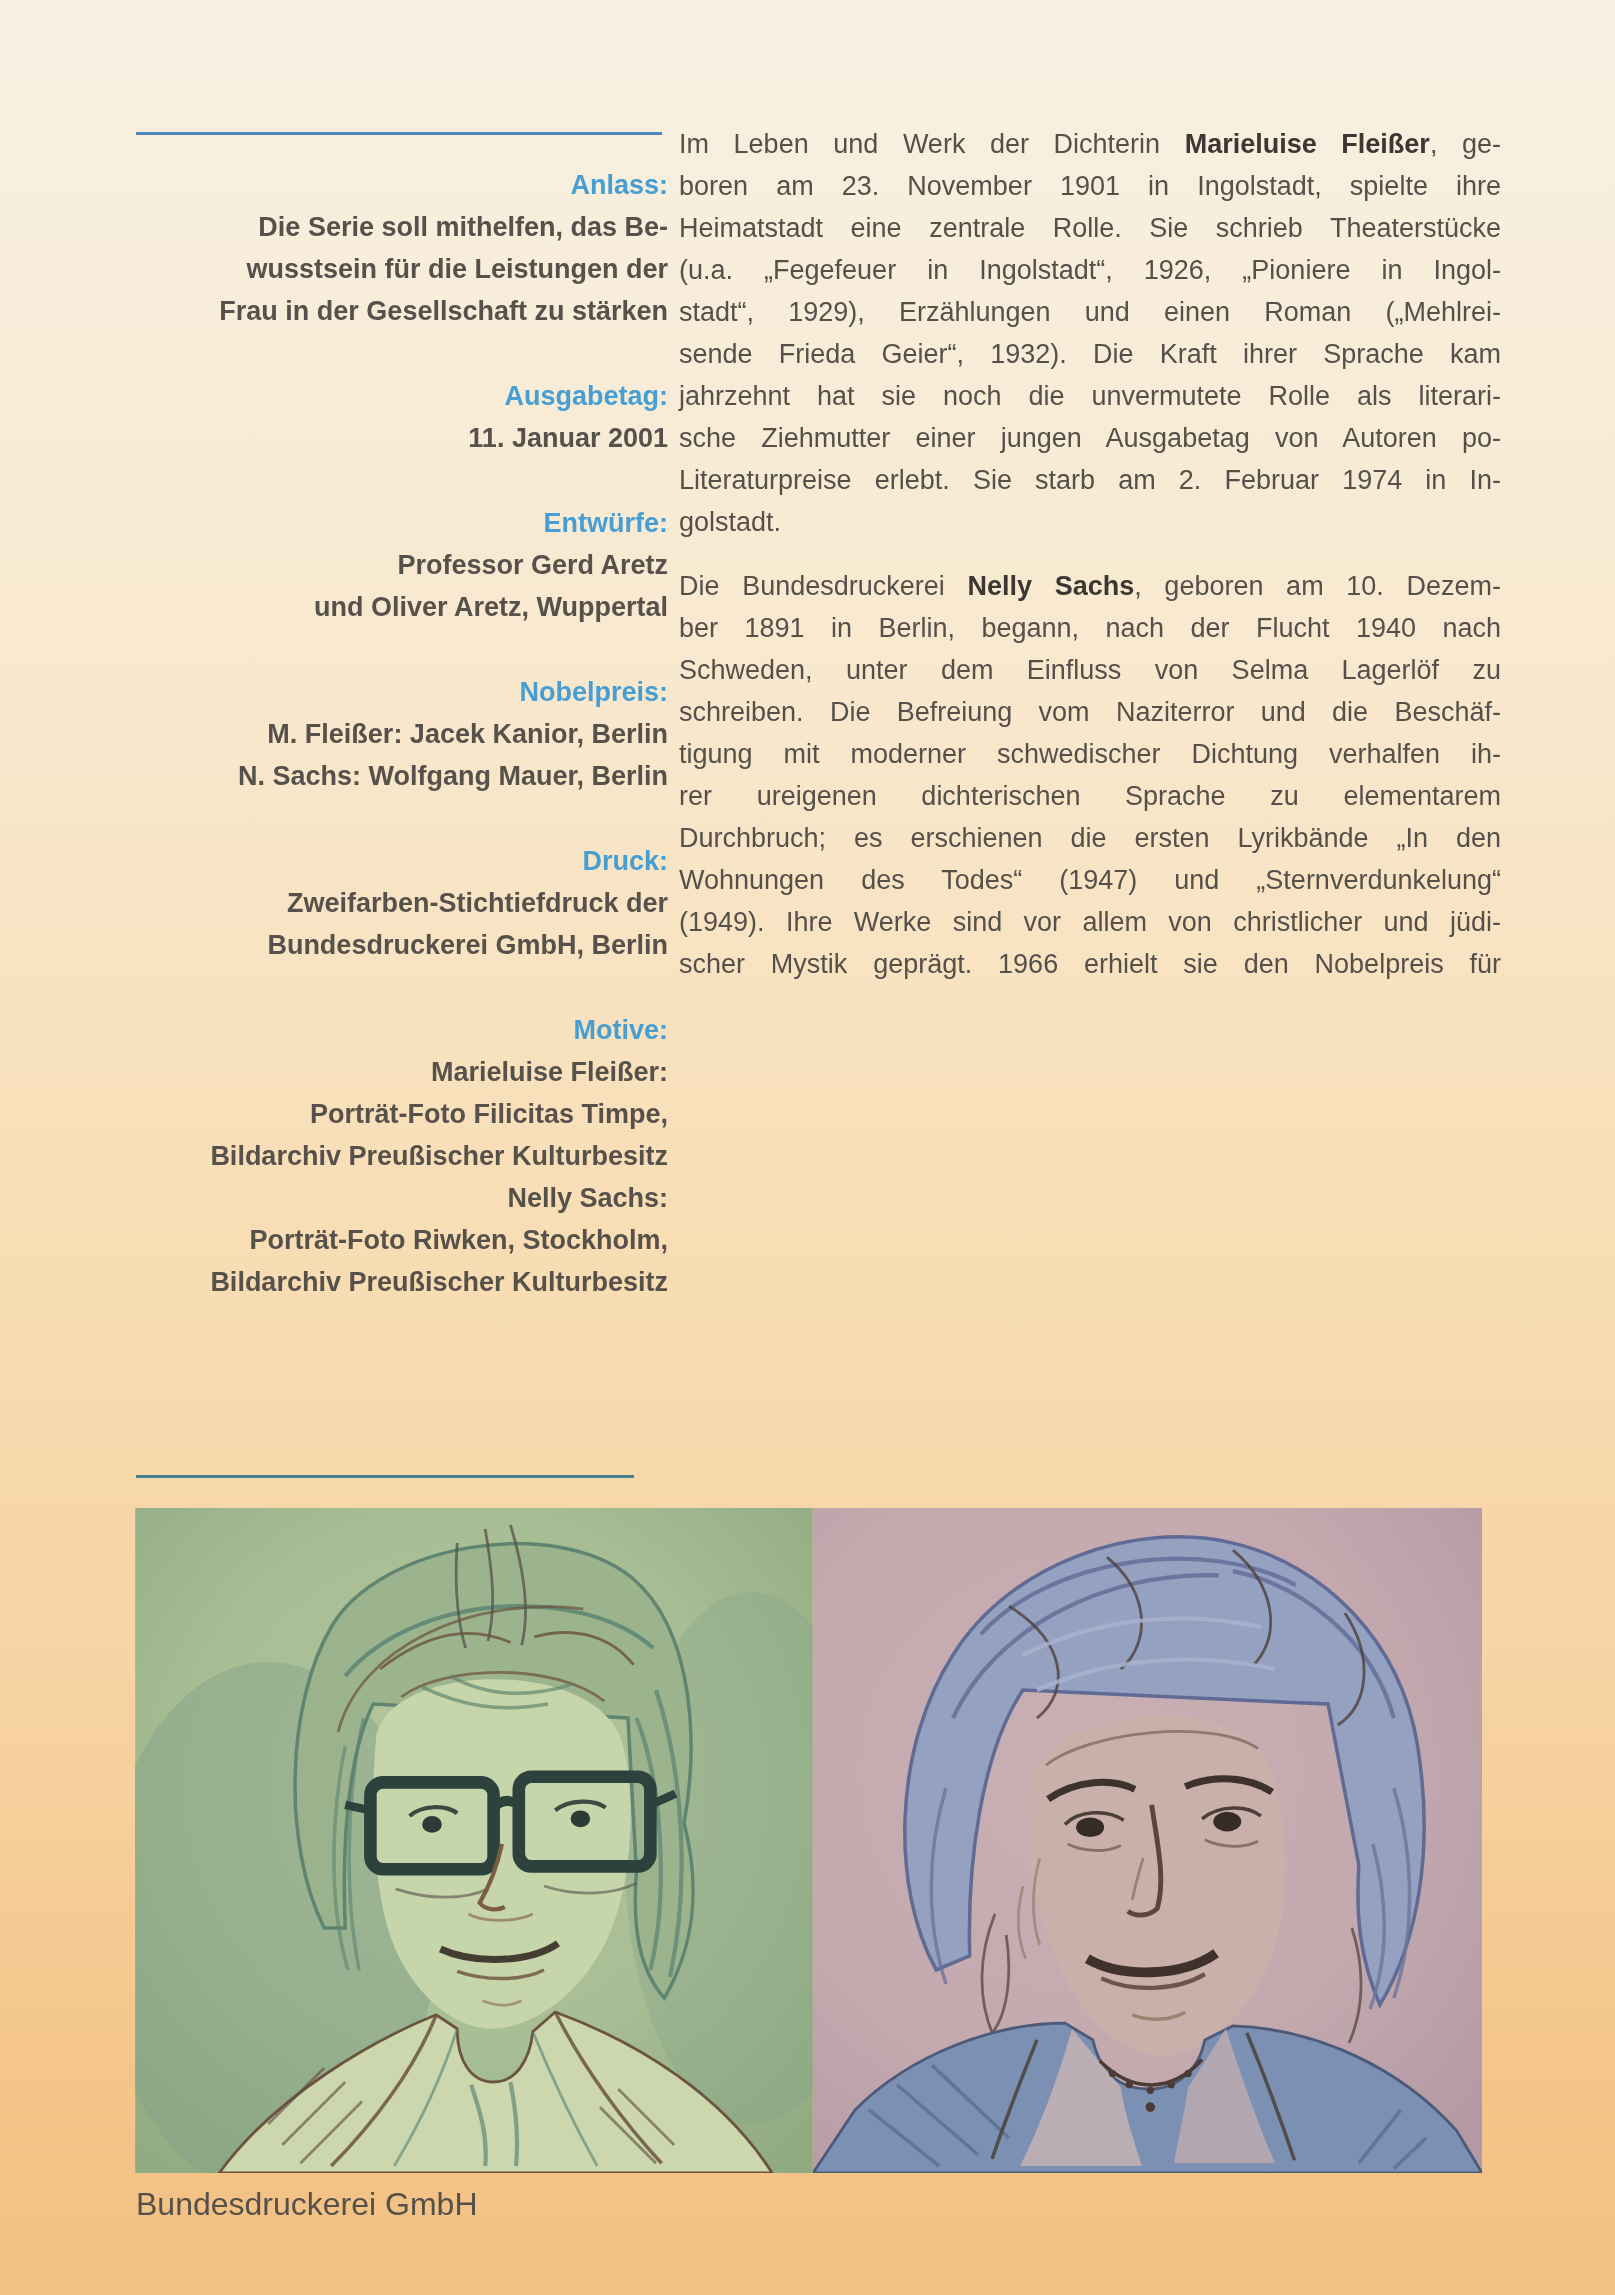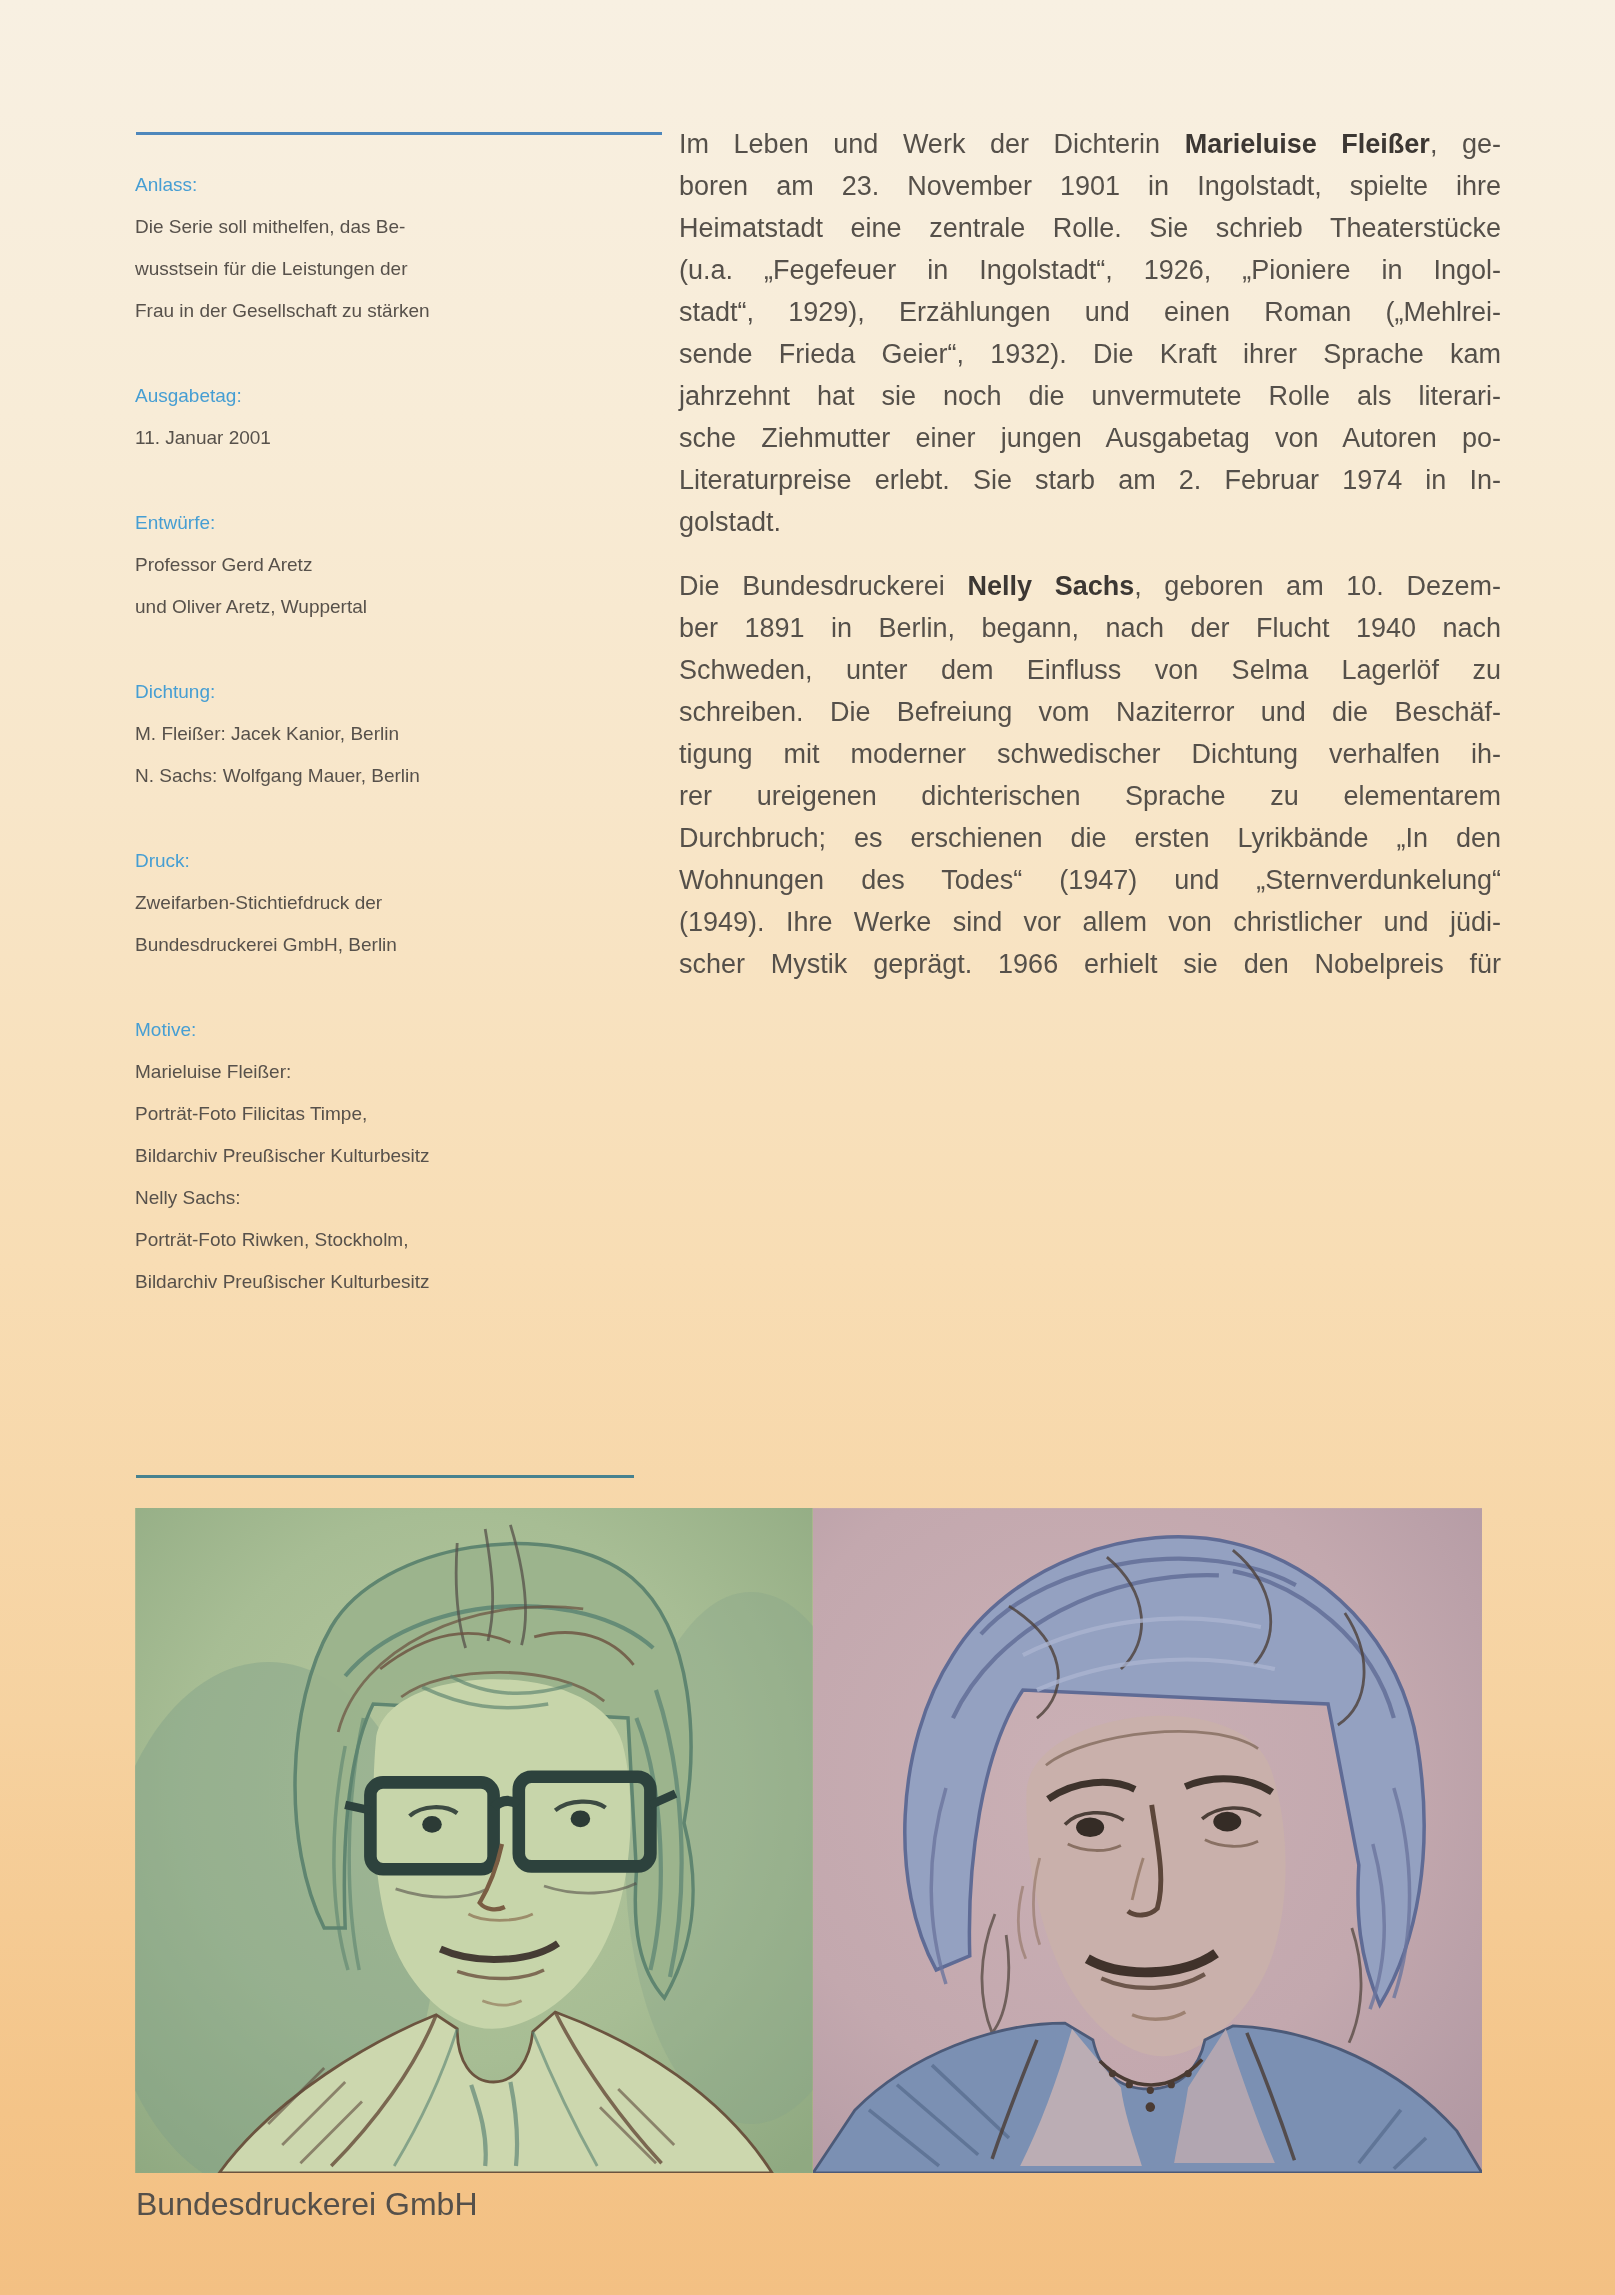--- a/index.html
+++ b/index.html
@@ -12,22 +12,22 @@
     font-family:"Liberation Sans", sans-serif;
     overflow:hidden;
   }
   .rule{position:absolute;height:3.3px;}
   .rule-top{left:136px;top:132px;width:526px;background:#4f87bb;}
   .rule-photos{left:136px;top:1475px;width:498px;background:#47828f;}
 
   
   .left-col{
     position:absolute;left:135px;top:164px;width:533px;
-    text-align:left;color:#57514b;
-    font-size:19px;line-height:42px;
+    text-align:right;color:#57514b;
+    font-size:27px;line-height:42px;font-weight:bold;
   }
   .section{margin-top:43px;}
   .section:first-child{margin-top:0;}
   .heading{color:#469ed3;}
 
   
   .article{
     position:absolute;left:679px;top:123px;width:822px;
     color:#55504a;font-size:27px;line-height:42px;
   }
@@ -63,21 +63,21 @@
     <div class="section">
       <div class="heading">Ausgabetag:</div>
       <div>11. Januar 2001</div>
     </div>
     <div class="section">
       <div class="heading">Entwürfe:</div>
       <div>Professor Gerd Aretz</div>
       <div>und Oliver Aretz, Wuppertal</div>
     </div>
     <div class="section">
-      <div class="heading">Dichtung:</div>
+      <div class="heading">Nobelpreis:</div>
       <div>M. Fleißer: Jacek Kanior, Berlin</div>
       <div>N. Sachs: Wolfgang Mauer, Berlin</div>
     </div>
     <div class="section">
       <div class="heading">Druck:</div>
       <div>Zweifarben-Stichtiefdruck der</div>
       <div>Bundesdruckerei GmbH, Berlin</div>
     </div>
     <div class="section">
       <div class="heading">Motive:</div>

